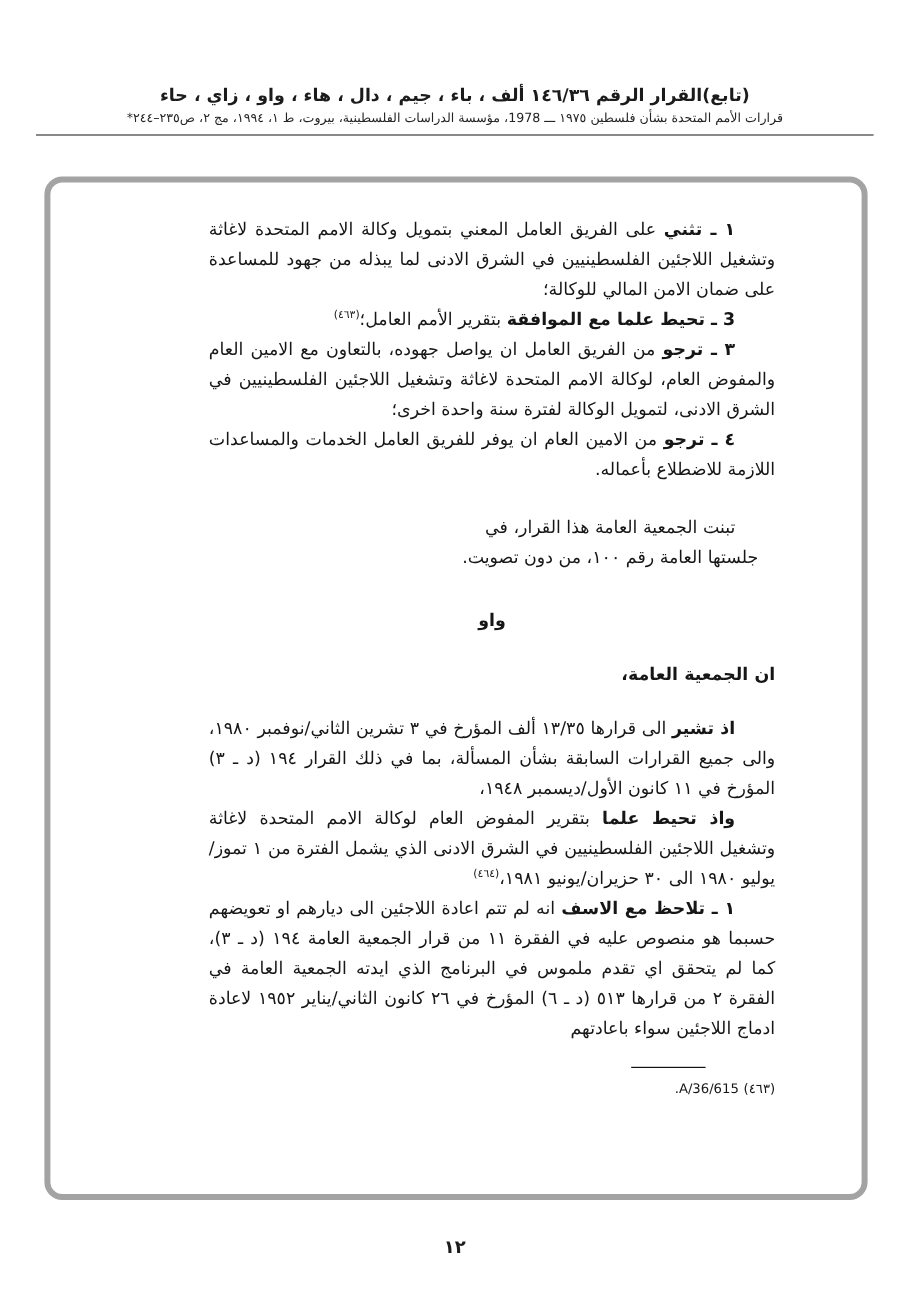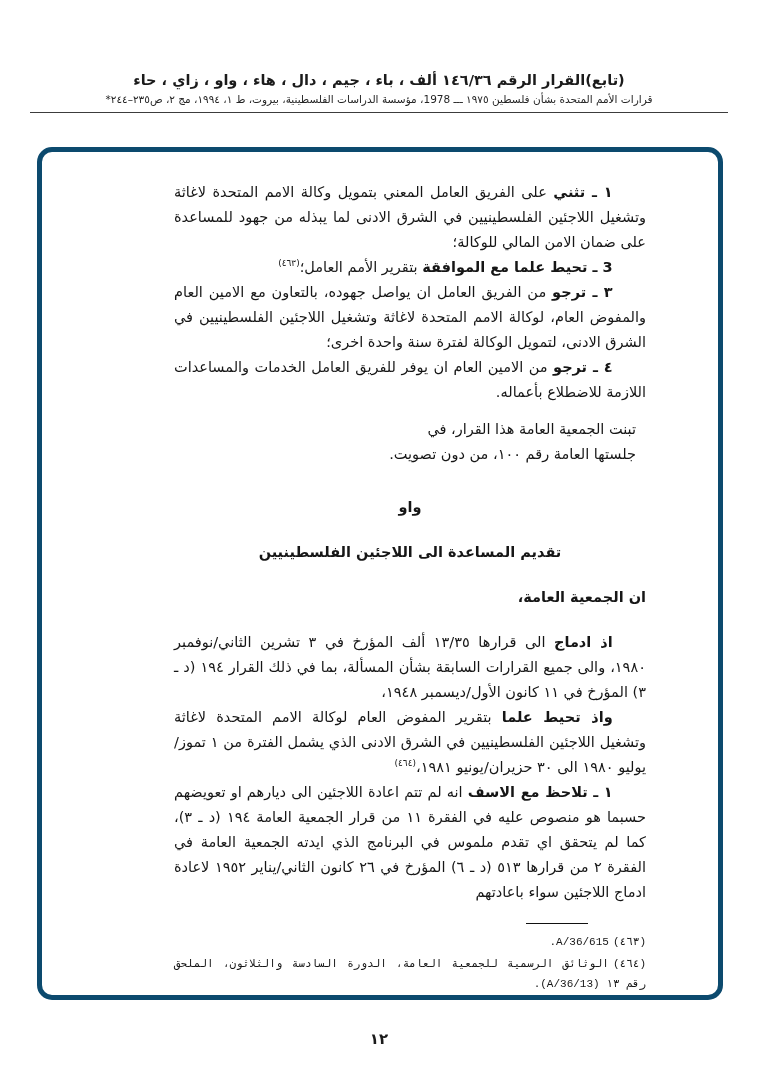--- a/index.html
+++ b/index.html
@@ -40,21 +40,21 @@
     margin: 7px 30px 0 30px;
   }
 
   
   .green-box {
     position: absolute;
     left: 37px;
     right: 35px;
     top: 147px;
     bottom: 78px;
-    border: 5px solid #0c4a6e;
+    border: 5px solid #a3a3a3;
     border-radius: 15px;
     overflow: hidden;
     background: #ffffff;
   }
 
   
   .content {
     direction: rtl;
     width: 472px;
     margin: 28px 72px 0 auto;
@@ -69,22 +69,22 @@
   }
   .para .lead {
     font-weight: bold;
   }
   .para sup {
     font-size: 9px;
     line-height: 0;
   }
   .adoption-note {
     width: 255px;
-    margin: 12px 10px 0 auto;
-    text-align: right;
+    margin: 23px 10px 0 auto;
+    text-align: center;
     text-indent: 0;
   }
   .section-letter {
     margin: 28px 0 0 0;
     text-align: center;
     font-weight: bold;
     text-indent: 0;
   }
   .section-title {
     margin: 20px 0 0 0;
@@ -101,21 +101,20 @@
   
   .footnote-divider {
     border: 0;
     border-top: 1px solid #111;
     width: 62px;
     margin: 18px 58px 8px auto;
   }
   .footnotes {
     font-size: 11px;
     line-height: 20px;
-    font-family: Liberation Mono, monospace;
   }
   .footnote {
     margin: 0 0 2px 0;
     text-align: justify;
     text-indent: 0;
   }
   .footnote .fn-marker {
     margin-left: 4px;
   }
 
@@ -151,35 +150,33 @@
       <p class="para"><span class="lead">3 ـ تحيط علما مع الموافقة</span> <span>بتقرير الأمم العامل؛</span><sup>(٤٦٣)</sup></p>
 
       <p class="para"><span class="lead">٣ ـ ترجو</span> <span>من الفريق العامل ان يواصل جهوده، بالتعاون مع الامين العام والمفوض العام، لوكالة الامم المتحدة لاغاثة وتشغيل اللاجئين الفلسطينيين في الشرق الادنى، لتمويل الوكالة لفترة سنة واحدة اخرى؛</span></p>
 
       <p class="para"><span class="lead">٤ ـ ترجو</span> <span>من الامين العام ان يوفر للفريق العامل الخدمات والمساعدات اللازمة للاضطلاع بأعماله.</span></p>
 
       <p class="para adoption-note">تبنت الجمعية العامة هذا القرار، في جلستها العامة رقم ١٠٠، من دون تصويت.</p>
 
       <p class="para section-letter">واو</p>
 
-      <p class="para section-title">تقديم المساعدة الى اللاجئين الفلسطينيين</p>
 
       <p class="para preamble-opening">ان الجمعية العامة،</p>
 
-      <p class="para"><span class="lead">اذ ادماج</span> <span>الى قرارها ١٣/٣٥ ألف المؤرخ في ٣ تشرين الثاني/نوفمبر ١٩٨٠، والى جميع القرارات السابقة بشأن المسألة، بما في ذلك القرار ١٩٤ (د ـ ٣) المؤرخ في ١١ كانون الأول/ديسمبر ١٩٤٨،</span></p>
+      <p class="para"><span class="lead">اذ تشير</span> <span>الى قرارها ١٣/٣٥ ألف المؤرخ في ٣ تشرين الثاني/نوفمبر ١٩٨٠، والى جميع القرارات السابقة بشأن المسألة، بما في ذلك القرار ١٩٤ (د ـ ٣) المؤرخ في ١١ كانون الأول/ديسمبر ١٩٤٨،</span></p>
 
       <p class="para"><span class="lead">واذ تحيط علما</span> <span>بتقرير المفوض العام لوكالة الامم المتحدة لاغاثة وتشغيل اللاجئين الفلسطينيين في الشرق الادنى الذي يشمل الفترة من ١ تموز/يوليو ١٩٨٠ الى ٣٠ حزيران/يونيو ١٩٨١،</span><sup>(٤٦٤)</sup></p>
 
       <p class="para"><span class="lead">١ ـ تلاحظ مع الاسف</span> <span>انه لم تتم اعادة اللاجئين الى ديارهم او تعويضهم حسبما هو منصوص عليه في الفقرة ١١ من قرار الجمعية العامة ١٩٤ (د ـ ٣)، كما لم يتحقق اي تقدم ملموس في البرنامج الذي ايدته الجمعية العامة في الفقرة ٢ من قرارها ٥١٣ (د ـ ٦) المؤرخ في ٢٦ كانون الثاني/يناير ١٩٥٢ لاعادة ادماج اللاجئين سواء باعادتهم</span></p>
 
       <hr class="footnote-divider">
 
       <div class="footnotes">
         <p class="footnote"><span class="fn-marker">(٤٦٣)</span><span class="fn-text">A/36/615.</span></p>
-        <p class="footnote"><span class="fn-marker">(٤٦٤)</span><span class="fn-text">الوثائق الرسمية للجمعية العامة، الدورة السادسة والثلاثون، الملحق رقم ١٣ (A/36/13).</span></p>
       </div>
 
     </div>
   </div>
 
   <div class="page-number">١٢</div>
 
 </div>
 
 </body></html>

